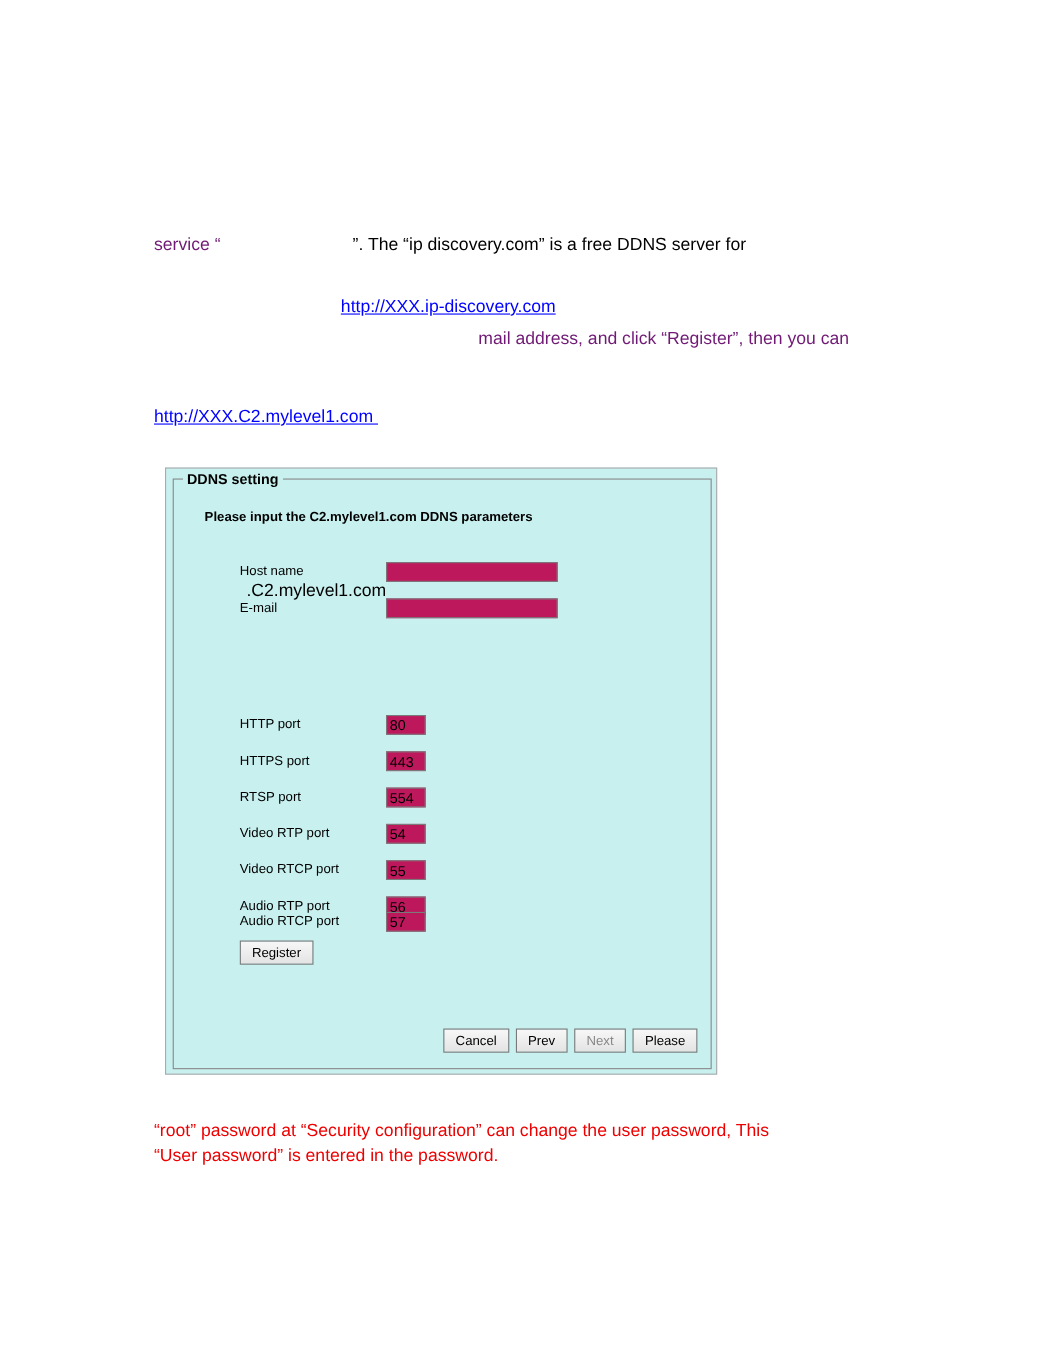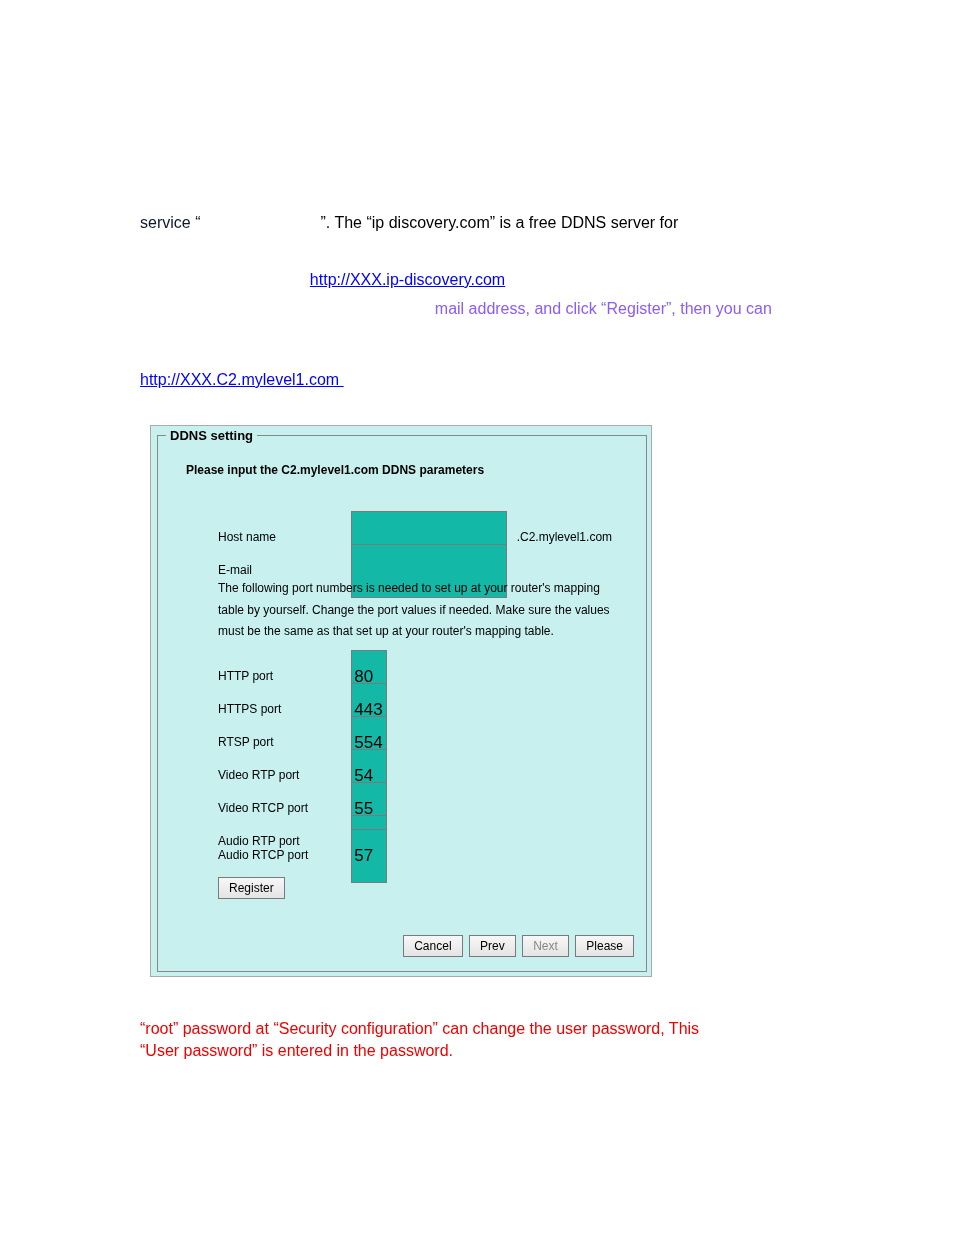--- a/index.html
+++ b/index.html
@@ -8,59 +8,59 @@
 .para{position:absolute;}
 .link{color:#00f;text-decoration:underline;}
 .red{color:#e00;}
 
 .ddns-wrap{position:absolute;left:150px;top:425px;width:502px;height:552px;background:#c8f0ef;border:1px solid #aaa;box-sizing:border-box;}
 fieldset.ddns{position:absolute;left:6px;top:2px;right:4px;bottom:4px;border:1px solid #888;margin:0;padding:0;box-sizing:border-box;}
 fieldset.ddns>legend{font-weight:bold;font-size:13px;padding:0 4px;margin-left:8px;}
 .instr{position:absolute;left:28px;top:20px;font-size:12px;font-weight:bold;}
 .row{position:absolute;left:60px;right:12px;font-size:12px;color:#000;}
 .row .lbl{display:inline-block;width:130px;}
-.row input[type=text]{border:1px solid #7a7a7a;background:#14b8a6;height:16px;font-size:17px;padding:18px 2px;vertical-align:middle;}
+.row input[type=text]{border:1px solid #7a7a7a;background:#be185d;height:16px;font-size:13px;padding:0 2px;vertical-align:middle;}
 .row input.port{width:30px;}
 .row input.host{width:150px;}
-.suffix{font-size:12px;margin-left:6px;}
+.suffix{font-size:16px;margin-left:6px;}
 .porthelp{position:absolute;left:60px;top:135px;right:18px;font-size:12px;line-height:1.8;}
 .btn{display:inline-block;border:1px solid #7a7a7a;background:linear-gradient(#f7f7f7,#e4e4e4);font-size:12px;padding:3px 10px;cursor:pointer;}
 .btn.disabled{color:#888;}
-.register-wrap{position:absolute;left:60px;top:434px;}
+.register-wrap{position:absolute;left:60px;top:412px;}
 .nav{position:absolute;right:12px;bottom:14px;}
 .nav .btn{margin-left:2px;}
 </style>
 </head>
 <body>
 <div class="page">
 
 <div class="para body-text" style="left:140px;top:46px;color:#fff;">
   <span>If you check “Yes”</span>&nbsp;&nbsp;
   <span>you can setup four DDNS service.</span>
 </div>
 <div class="para body-text" style="left:140px;top:75px;color:#fff;">The following is 4 DDNS Settings, support four DDNS service:</div>
 <div class="para body-text" style="left:140px;top:104px;color:#fff;">“ip-discovery.com”,</div>
 <div class="para body-text" style="left:140px;top:133px;color:#fff;">“C2.mylevel1.com”, “Dyndns.org(Dynamic)”, “Dyndns.org(Custom)”.</div>
 
 <div class="para body-text" style="left:140px;top:180px;">
   <span style="color:#fff;">Please choose a DDNS</span><br>
-  <span style="color:#0f172a;">service “</span>
+  <span style="color:#701a75;">service “</span>
   <span style="color:#fff;">ip-discover.com</span>
   <span style="color:#000;margin-top:30px;">”. The “ip discovery.com” is a free DDNS server for</span>
 </div>
 <div class="para body-text" style="left:140px;top:237px;color:#fff;">this camera. Enter the host name , and it have defaulted E-mail, then click</div>
 <div class="para body-text" style="left:140px;top:266px;color:#fff;">
   <span>“Register”, you can see </span>
   <span class="link">http://XXX.ip-discovery.com</span>
   <span> in the page.</span>
 </div>
 
 <div class="para body-text" style="left:140px;top:295px;">
   <span style="color:#fff;">Enter your dynamic name and your e</span>
-  <span style="color:#8b5cf6;padding-left:28px;">mail address, and click “Register”, then you can</span>
+  <span style="color:#701a75;padding-left:28px;">mail address, and click “Register”, then you can</span>
 </div>
 <div class="para body-text" style="left:140px;top:324px;color:#fff;">see</div>
 
 <div class="para body-text" style="left:140px;top:366px;">
   <a class="link" href="#">http://XXX.C2.mylevel1.com </a>
   <span style="color:#fff;">in the page.</span>
 </div>
 
 <div class="ddns-wrap">
   <fieldset class="ddns">
@@ -70,21 +70,20 @@
     <div class="row" style="top:68px;">
       <span class="lbl">Host name</span>
       <input class="host" type="text" style="">
       <span class="suffix">.C2.mylevel1.com</span>
     </div>
     <div class="row" style="top:101px;">
       <span class="lbl">E-mail</span>
       <input class="host" type="text" style="">
     </div>
 
-    <div class="porthelp">The following port numbers is needed to set up at your router's mapping table by yourself. Change the port values if needed. Make sure the values must be the same as that set up at your router's mapping table.</div>
 
     <div class="row" style="top:207px;">
       <span class="lbl">HTTP port</span>
       <input class="port" type="text" value="80" style="">
     </div>
     <div class="row" style="top:240px;">
       <span class="lbl">HTTPS port</span>
       <input class="port" type="text" value="443" style="">
     </div>
     <div class="row" style="top:273px;">

